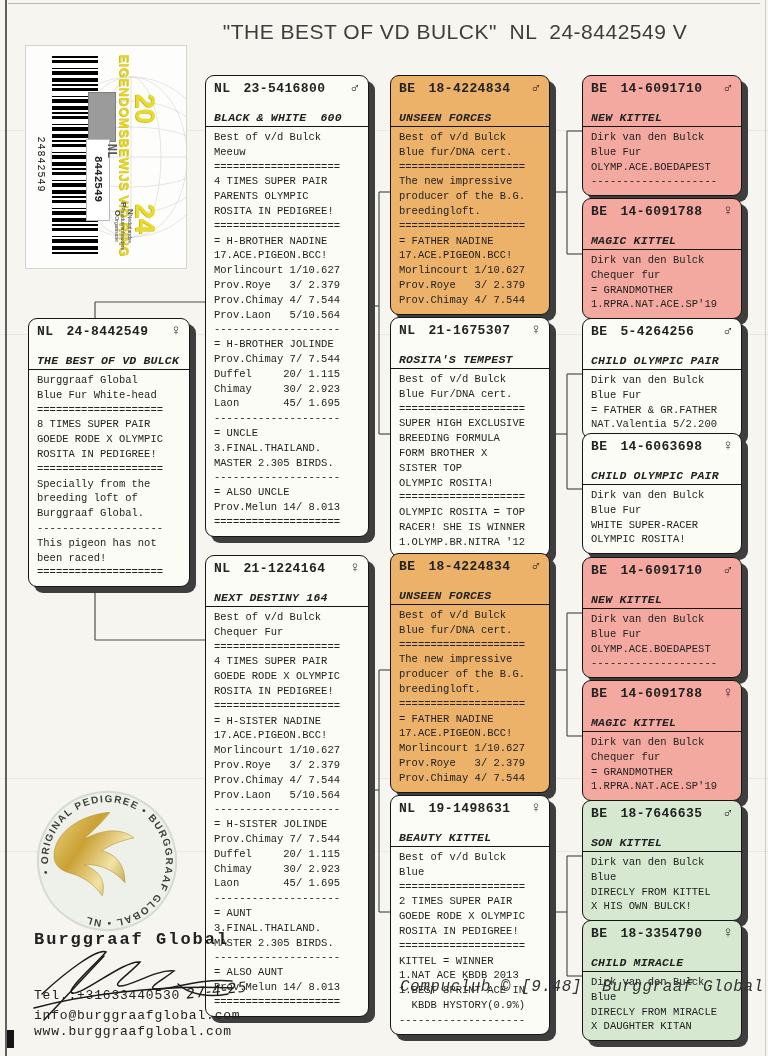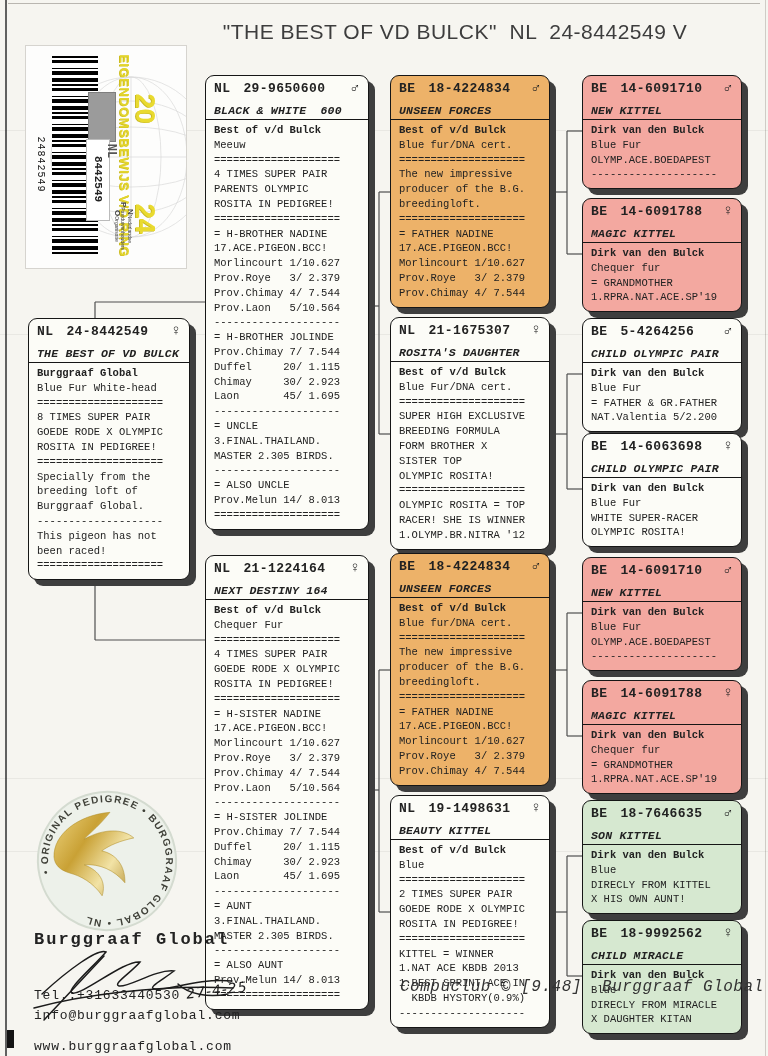--- a/index.html
+++ b/index.html
@@ -17,23 +17,23 @@
          color:#3d3d3d;letter-spacing:.5px;white-space:pre;}
   
   #connectors{position:absolute;left:0;top:0;z-index:1;}
   
   .card{position:absolute;z-index:2;border:1.6px solid #161616;border-radius:9px;
         box-shadow:6px 6px 0 #3e3e3e;}
   .card-header{padding:5px 8px 2px;border-bottom:1.5px solid #161616;}
   .ring-row{display:flex;align-items:baseline;font-weight:700;font-size:13px;letter-spacing:.4px;}
   .ring-row .num{margin-left:13px;}
   .ring-row .sex{margin-left:auto;font-size:15px;font-weight:400;line-height:12px;}
-  .name-row{font-style:italic;font-weight:700;font-size:11.5px;margin-top:8px;letter-spacing:.2px;white-space:pre;}
+  .name-row{font-style:italic;font-weight:700;font-size:11.5px;margin-top:15px;letter-spacing:.2px;white-space:pre;}
   .card-body{padding:3px 8px 6px;font-size:10.5px;line-height:14.8px;white-space:pre;}
-  .bl.b{font-weight:700;}
+  .bl.b{font-weight:400;}
   
   .ring-card{position:absolute;left:25px;top:45px;width:160px;height:222px;background:#fdfdfc;
              border:1px solid #d6d4cf;z-index:2;overflow:hidden;}
   .ring-card .globe{position:absolute;left:0;top:0;}
   .barcode{position:absolute;left:26px;top:10px;width:46px;height:198px;
     background:repeating-linear-gradient(180deg,#000 0 2px,#fff 2px 4px,#000 4px 7px,#fff 7px 12px,
       #000 12px 13px,#fff 13px 15px,#000 15px 19px,#fff 19px 22px,#000 22px 26px,#fff 26px 28px);}
   .rot{position:absolute;transform:rotate(90deg);text-align:center;}
   .barcode-num{left:-31px;top:113px;width:90px;font-size:10px;letter-spacing:1px;color:#111;}
   .gray-block{position:absolute;left:62px;top:46px;width:26px;height:48px;background:#9b9b9b;border:1px solid #7e7e7e;}
@@ -50,21 +50,21 @@
         color:#e9da2f;text-shadow:.6px .6px 0 #c9b922;}
   .year-top{left:88px;top:47px;}
   .year-bottom{left:88px;top:157px;}
   
   .seal{position:absolute;left:32px;top:786px;z-index:2;transform:rotate(-12deg);}
   
   .owner-name{position:absolute;left:34px;top:930px;font-size:17px;font-weight:700;letter-spacing:2px;z-index:2;}
   .contact{position:absolute;left:34px;z-index:2;font-size:13px;letter-spacing:.8px;color:#222;}
   .tel{top:988px;}
   .email{top:1008px;}
-  .web{top:1024px;margin-top:15px;}
+  .web{top:1024px;}
   .hand-date{position:absolute;left:186px;top:982px;z-index:4;
      font-family:"DejaVu Sans",sans-serif;font-style:italic;font-size:14px;
      transform:rotate(-7deg);color:#1c1c1c;letter-spacing:1px;}
   .signature{position:absolute;left:28px;top:936px;z-index:3;}
   
   .footer{position:absolute;left:400px;top:978px;width:360px;text-align:center;
           font-size:16px;font-style:italic;letter-spacing:.5px;color:#333;z-index:2;white-space:pre;}
 </style>
 </head>
 <body>
@@ -151,21 +151,21 @@
             <span class="sex">♀</span>
           </div>
           <div class="name-row">THE BEST OF VD BULCK</div>
         </div>
         <div class="card-body"><div class="bl b">Burggraaf Global</div><div class="bl">Blue Fur White-head</div><div class="bl">====================</div><div class="bl">8 TIMES SUPER PAIR</div><div class="bl">GOEDE RODE X OLYMPIC</div><div class="bl">ROSITA IN PEDIGREE!</div><div class="bl">====================</div><div class="bl">Specially from the</div><div class="bl">breeding loft of</div><div class="bl">Burggraaf Global.</div><div class="bl">--------------------</div><div class="bl">This pigeon has not</div><div class="bl">been raced!</div><div class="bl">====================</div></div>
       </div>
       <div class="card" style="left: 205px; top: 75px; width: 162px; background: rgb(252, 252, 247);">
         <div class="card-header">
           <div class="ring-row">
             <span class="cc">NL</span>
-            <span class="num">29-9650600</span>
+            <span class="num">23-5416800</span>
             <span class="sex">♂</span>
           </div>
           <div class="name-row">BLACK &amp; WHITE  600</div>
         </div>
         <div class="card-body"><div class="bl b">Best of v/d Bulck</div><div class="bl">Meeuw</div><div class="bl">====================</div><div class="bl">4 TIMES SUPER PAIR</div><div class="bl">PARENTS OLYMPIC</div><div class="bl">ROSITA IN PEDIGREE!</div><div class="bl">====================</div><div class="bl">= H-BROTHER NADINE</div><div class="bl">17.ACE.PIGEON.BCC!</div><div class="bl">Morlincourt 1/10.627</div><div class="bl">Prov.Roye   3/ 2.379</div><div class="bl">Prov.Chimay 4/ 7.544</div><div class="bl">Prov.Laon   5/10.564</div><div class="bl">--------------------</div><div class="bl">= H-BROTHER JOLINDE</div><div class="bl">Prov.Chimay 7/ 7.544</div><div class="bl">Duffel     20/ 1.115</div><div class="bl">Chimay     30/ 2.923</div><div class="bl">Laon       45/ 1.695</div><div class="bl">--------------------</div><div class="bl">= UNCLE</div><div class="bl">3.FINAL.THAILAND.</div><div class="bl">MASTER 2.305 BIRDS.</div><div class="bl">--------------------</div><div class="bl">= ALSO UNCLE</div><div class="bl">Prov.Melun 14/ 8.013</div><div class="bl">====================</div></div>
       </div>
       <div class="card" style="left: 205px; top: 555px; width: 162px; background: rgb(252, 252, 247);">
         <div class="card-header">
           <div class="ring-row">
             <span class="cc">NL</span>
@@ -187,21 +187,21 @@
         </div>
         <div class="card-body"><div class="bl b">Best of v/d Bulck</div><div class="bl">Blue fur/DNA cert.</div><div class="bl">====================</div><div class="bl">The new impressive</div><div class="bl">producer of the B.G.</div><div class="bl">breedingloft.</div><div class="bl">====================</div><div class="bl">= FATHER NADINE</div><div class="bl">17.ACE.PIGEON.BCC!</div><div class="bl">Morlincourt 1/10.627</div><div class="bl">Prov.Roye   3/ 2.379</div><div class="bl">Prov.Chimay 4/ 7.544</div></div>
       </div>
       <div class="card" style="left: 390px; top: 317px; width: 158px; background: rgb(252, 252, 247);">
         <div class="card-header">
           <div class="ring-row">
             <span class="cc">NL</span>
             <span class="num">21-1675307</span>
             <span class="sex">♀</span>
           </div>
-          <div class="name-row">ROSITA'S DAUGHTER</div>
+          <div class="name-row">ROSITA'S TEMPEST</div>
         </div>
         <div class="card-body"><div class="bl b">Best of v/d Bulck</div><div class="bl">Blue Fur/DNA cert.</div><div class="bl">====================</div><div class="bl">SUPER HIGH EXCLUSIVE</div><div class="bl">BREEDING FORMULA</div><div class="bl">FORM BROTHER X</div><div class="bl">SISTER TOP</div><div class="bl">OLYMPIC ROSITA!</div><div class="bl">====================</div><div class="bl">OLYMPIC ROSITA = TOP</div><div class="bl">RACER! SHE IS WINNER</div><div class="bl">1.OLYMP.BR.NITRA '12</div></div>
       </div>
       <div class="card" style="left: 390px; top: 553px; width: 158px; background: rgb(237, 178, 105);">
         <div class="card-header">
           <div class="ring-row">
             <span class="cc">BE</span>
             <span class="num">18-4224834</span>
             <span class="sex">♂</span>
           </div>
@@ -288,27 +288,27 @@
       </div>
       <div class="card" style="left: 582px; top: 800px; width: 158px; background: rgb(214, 232, 208);">
         <div class="card-header">
           <div class="ring-row">
             <span class="cc">BE</span>
             <span class="num">18-7646635</span>
             <span class="sex">♂</span>
           </div>
           <div class="name-row">SON KITTEL</div>
         </div>
-        <div class="card-body"><div class="bl b">Dirk van den Bulck</div><div class="bl">Blue</div><div class="bl">DIRECLY FROM KITTEL</div><div class="bl">X HIS OWN AUNT!</div></div>
+        <div class="card-body"><div class="bl b">Dirk van den Bulck</div><div class="bl">Blue</div><div class="bl">DIRECLY FROM KITTEL</div><div class="bl">X HIS OWN BULCK!</div></div>
       </div>
       <div class="card" style="left: 582px; top: 920px; width: 158px; background: rgb(214, 232, 208);">
         <div class="card-header">
           <div class="ring-row">
             <span class="cc">BE</span>
-            <span class="num">18-9992562</span>
+            <span class="num">18-3354790</span>
             <span class="sex">♀</span>
           </div>
           <div class="name-row">CHILD MIRACLE</div>
         </div>
         <div class="card-body"><div class="bl b">Dirk van den Bulck</div><div class="bl">Blue</div><div class="bl">DIRECLY FROM MIRACLE</div><div class="bl">X DAUGHTER KITAN</div></div>
       </div>
     </div>
 
   <svg class="seal" width="150" height="150" viewBox="0 0 150 150">
     <defs>

